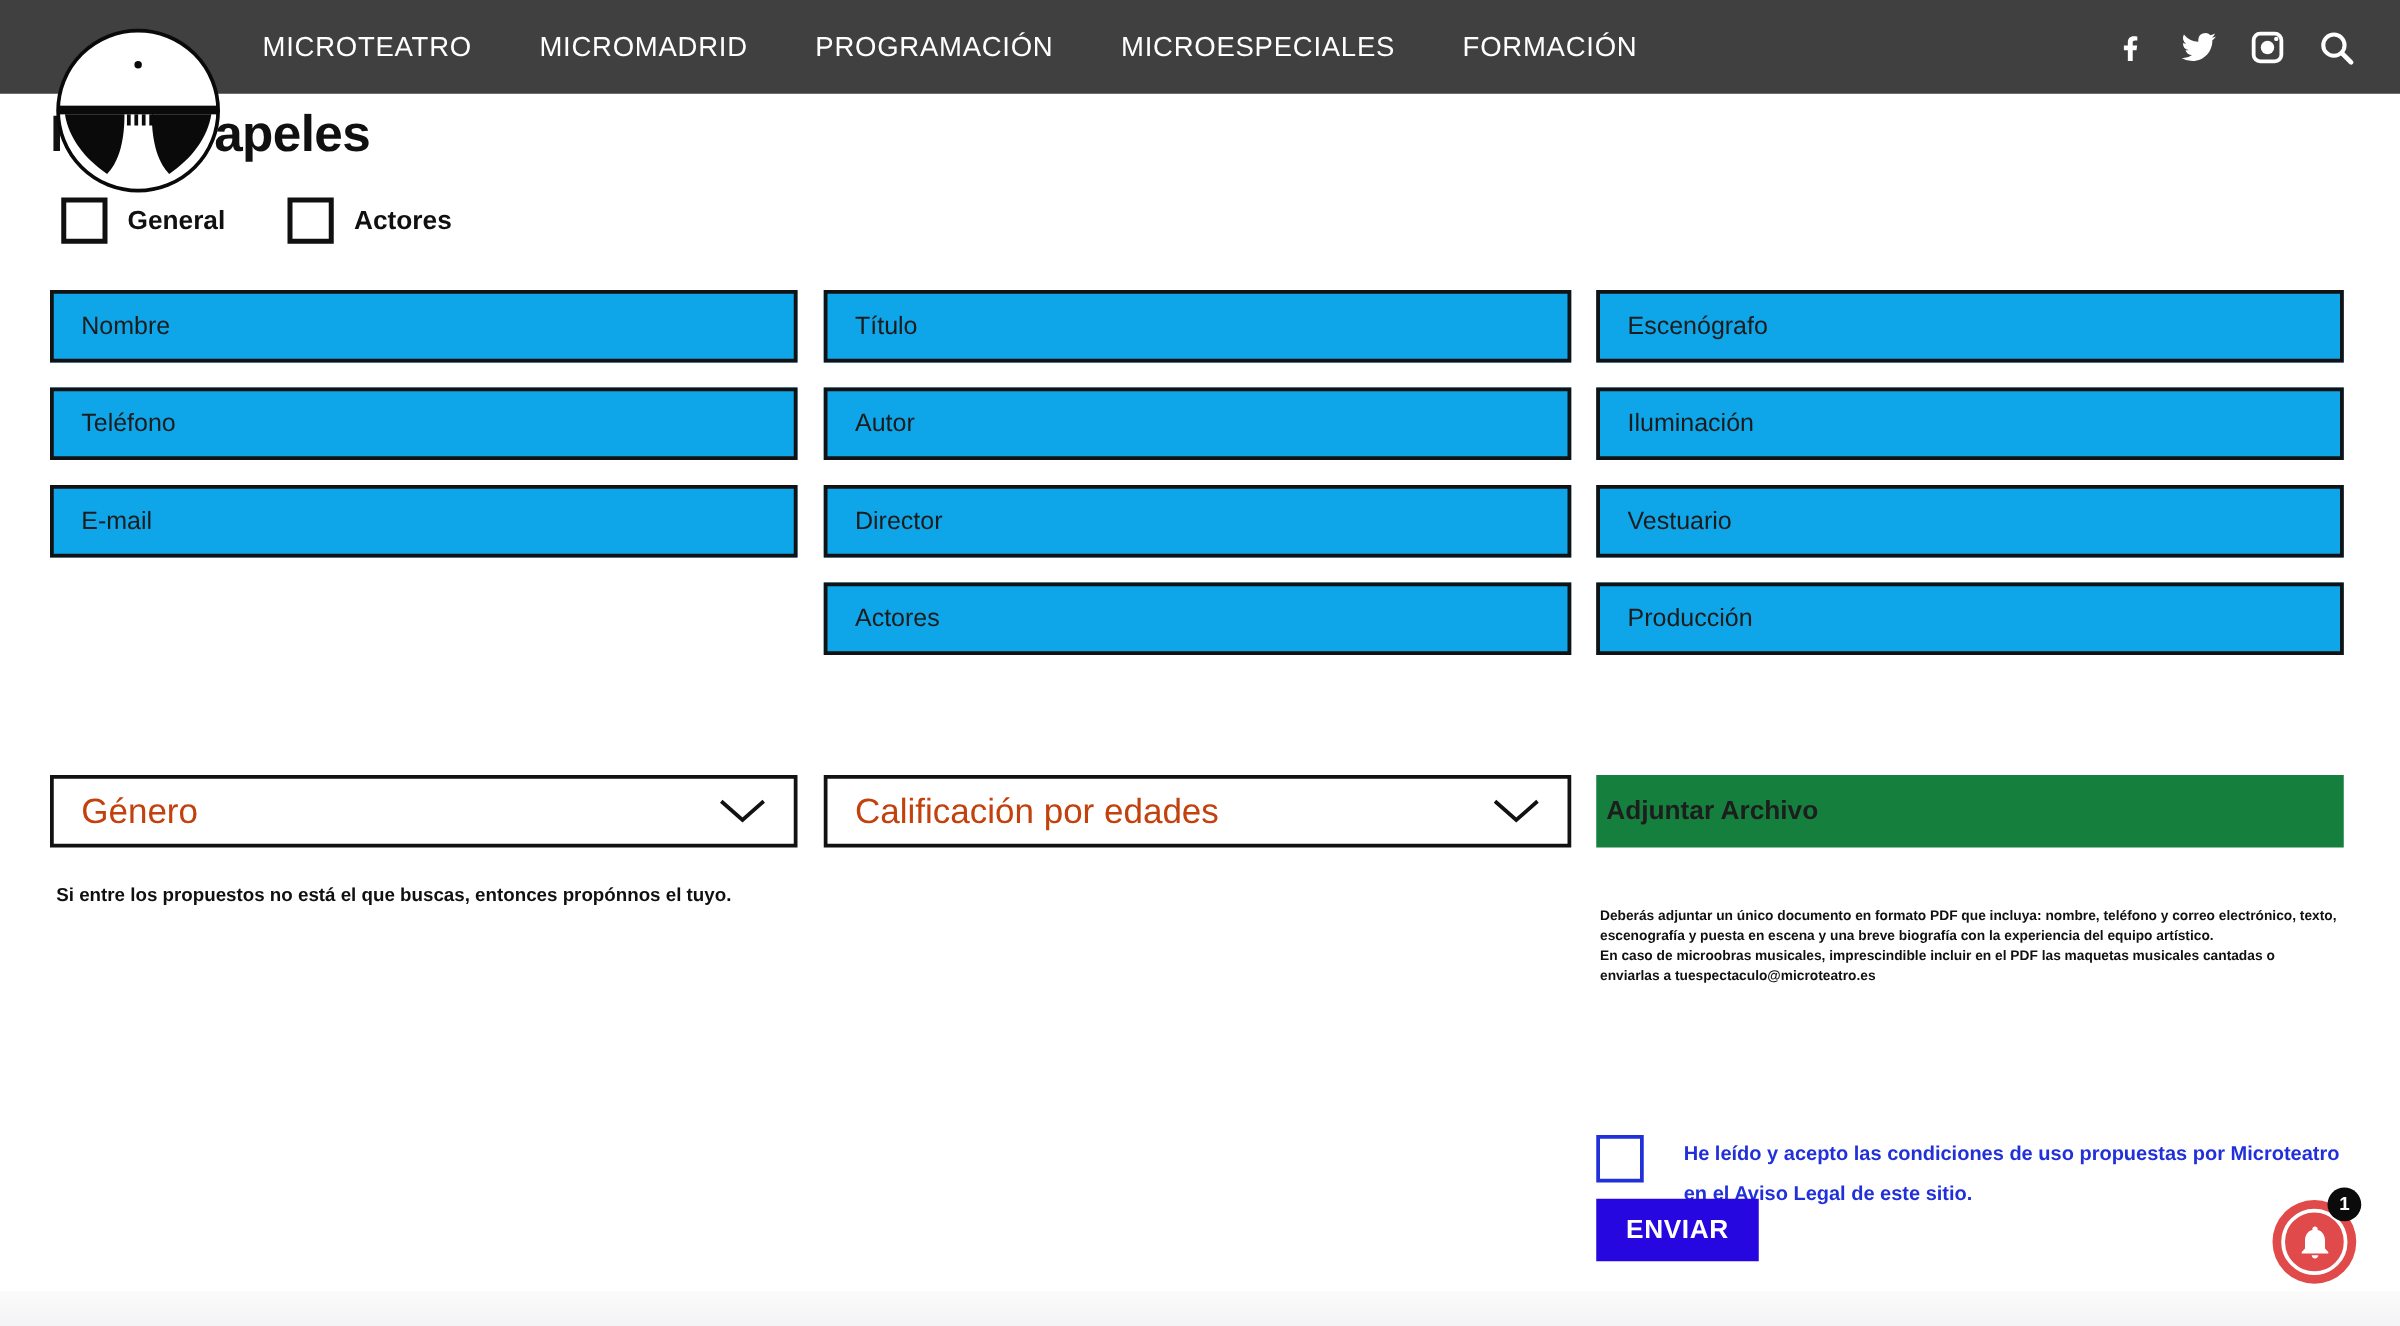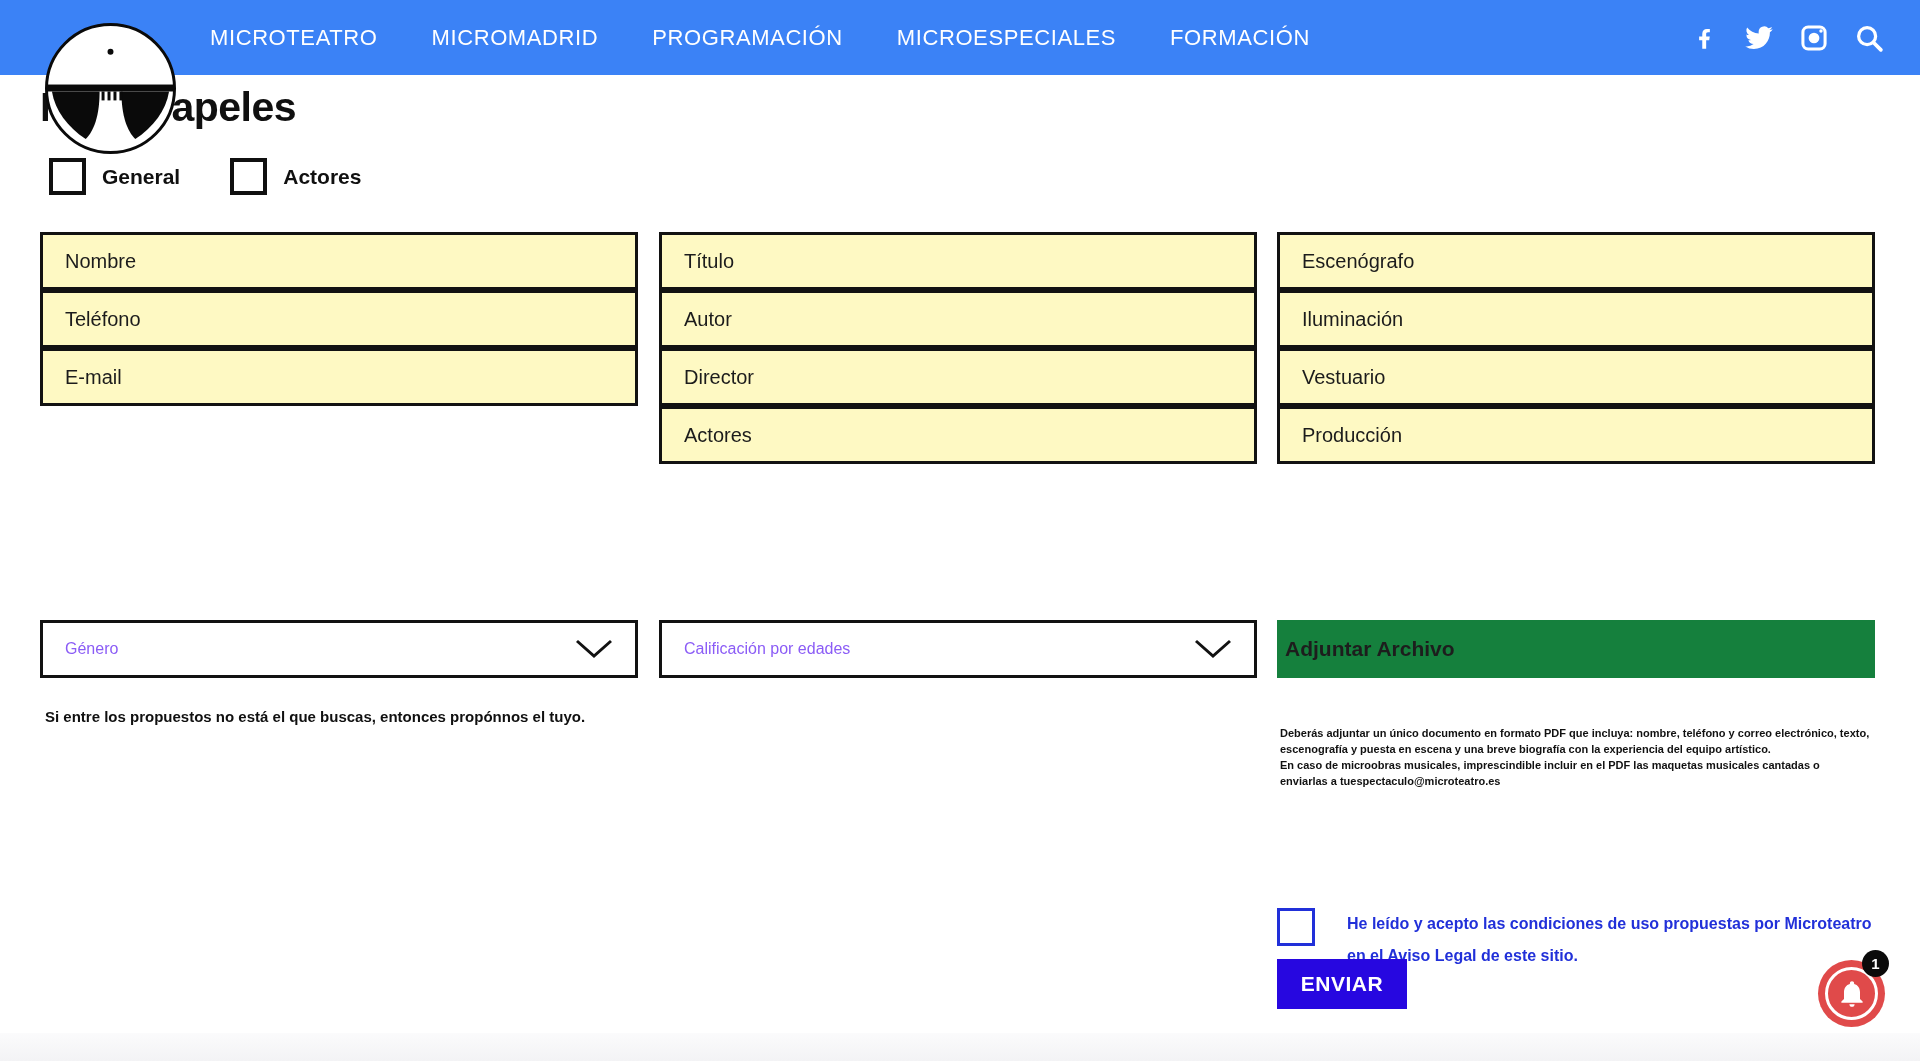--- a/index.html
+++ b/index.html
@@ -1,49 +1,49 @@
 <!DOCTYPE html>
 <html><head>
 <meta charset="utf-8">
 <style>
   * { margin:0; padding:0; box-sizing:border-box; }
   html,body { width:1920px; height:1061px; background:#ffffff; overflow:hidden;
               font-family:"Liberation Sans", sans-serif; }
   .page { position:relative; width:1920px; height:1061px; background:#fff; }
 
   
-  .nav { position:absolute; left:0; top:0; width:1920px; height:75px; background:#3b82f6; z-index:5;text-decoration:underline; }
+  .nav { position:absolute; left:0; top:0; width:1920px; height:75px; background:#404040; z-index:5;text-decoration:underline; }
   .nav-links { position:absolute; left:210px; top:0; height:75px; display:flex; align-items:center; gap:54px; }
   .nav-links a { color:#fff; text-decoration:none; font-size:22px; letter-spacing:.6px; font-weight:400; cursor:pointer; white-space:nowrap; }
   .nav-social { position:absolute; right:36px; top:0; height:75px; display:flex; align-items:center; gap:25px; }
   .nav-social a { display:flex; align-items:center; justify-content:center; width:30px; height:30px; cursor:pointer; }
 
   
   .logo { position:absolute; left:44px; top:22px; width:133px; height:133px; z-index:10; cursor:pointer; }
 
   
   .title { position:absolute; left:40px; top:84px; font-size:41px; font-weight:700; color:#101010; letter-spacing:-0.5px; z-index:4; }
   .filters { position:absolute; left:49px; top:158px; display:flex; align-items:center; z-index:11; }
   .cb { display:inline-block; width:37px; height:37px; border:4px solid #101010; background:#fff; cursor:pointer; }
   .filters label { font-size:21px; font-weight:700; color:#101010; margin-left:16px; }
   .filters .gap { width:50px; }
 
   
   .col { position:absolute; top:232px; width:598px; }
   .col1 { left:40px; } .col2 { left:659px; } .col3 { left:1277px; }
-  .field { display:block; width:598px; height:58px; border:3px solid #121212; background:#fef9c3;
-           margin-bottom:0; padding:0 22px; font-size:20px; color:#161616;
+  .field { display:block; width:598px; height:58px; border:3px solid #121212; background:#0ea5e9;
+           margin-bottom:20px; padding:0 22px; font-size:20px; color:#161616;
            font-family:"Liberation Sans", sans-serif; outline:none; }
   .field::placeholder { color:#1c1c1c; opacity:1; }
 
   
   .selrow { position:absolute; top:620px; width:598px; height:58px; }
   .select { border:3px solid #121212; background:#fff; height:58px; display:flex; align-items:center;
             justify-content:space-between; padding:0 22px; cursor:pointer; }
-  .select span { font-size:16px; color:#8b5cf6; }
+  .select span { font-size:28px; color:#c2410c; }
   .attach { background:#15803d; height:58px; display:flex; align-items:center; padding:0 8px;
             font-size:21px; font-weight:700; color:#1d1d1d; cursor:pointer; }
 
   .hint { position:absolute; left:45px; top:708px; font-size:15px; font-weight:700; color:#101010; }
 
   .attach-note { position:absolute; left:1280px; top:726px; width:590px; font-size:11px; font-weight:700;
                  color:#111; line-height:1.45; white-space:pre-line; }
 
   
   .legal { position:absolute; left:1277px; top:908px; display:flex; align-items:flex-start;justify-content:space-between; }

